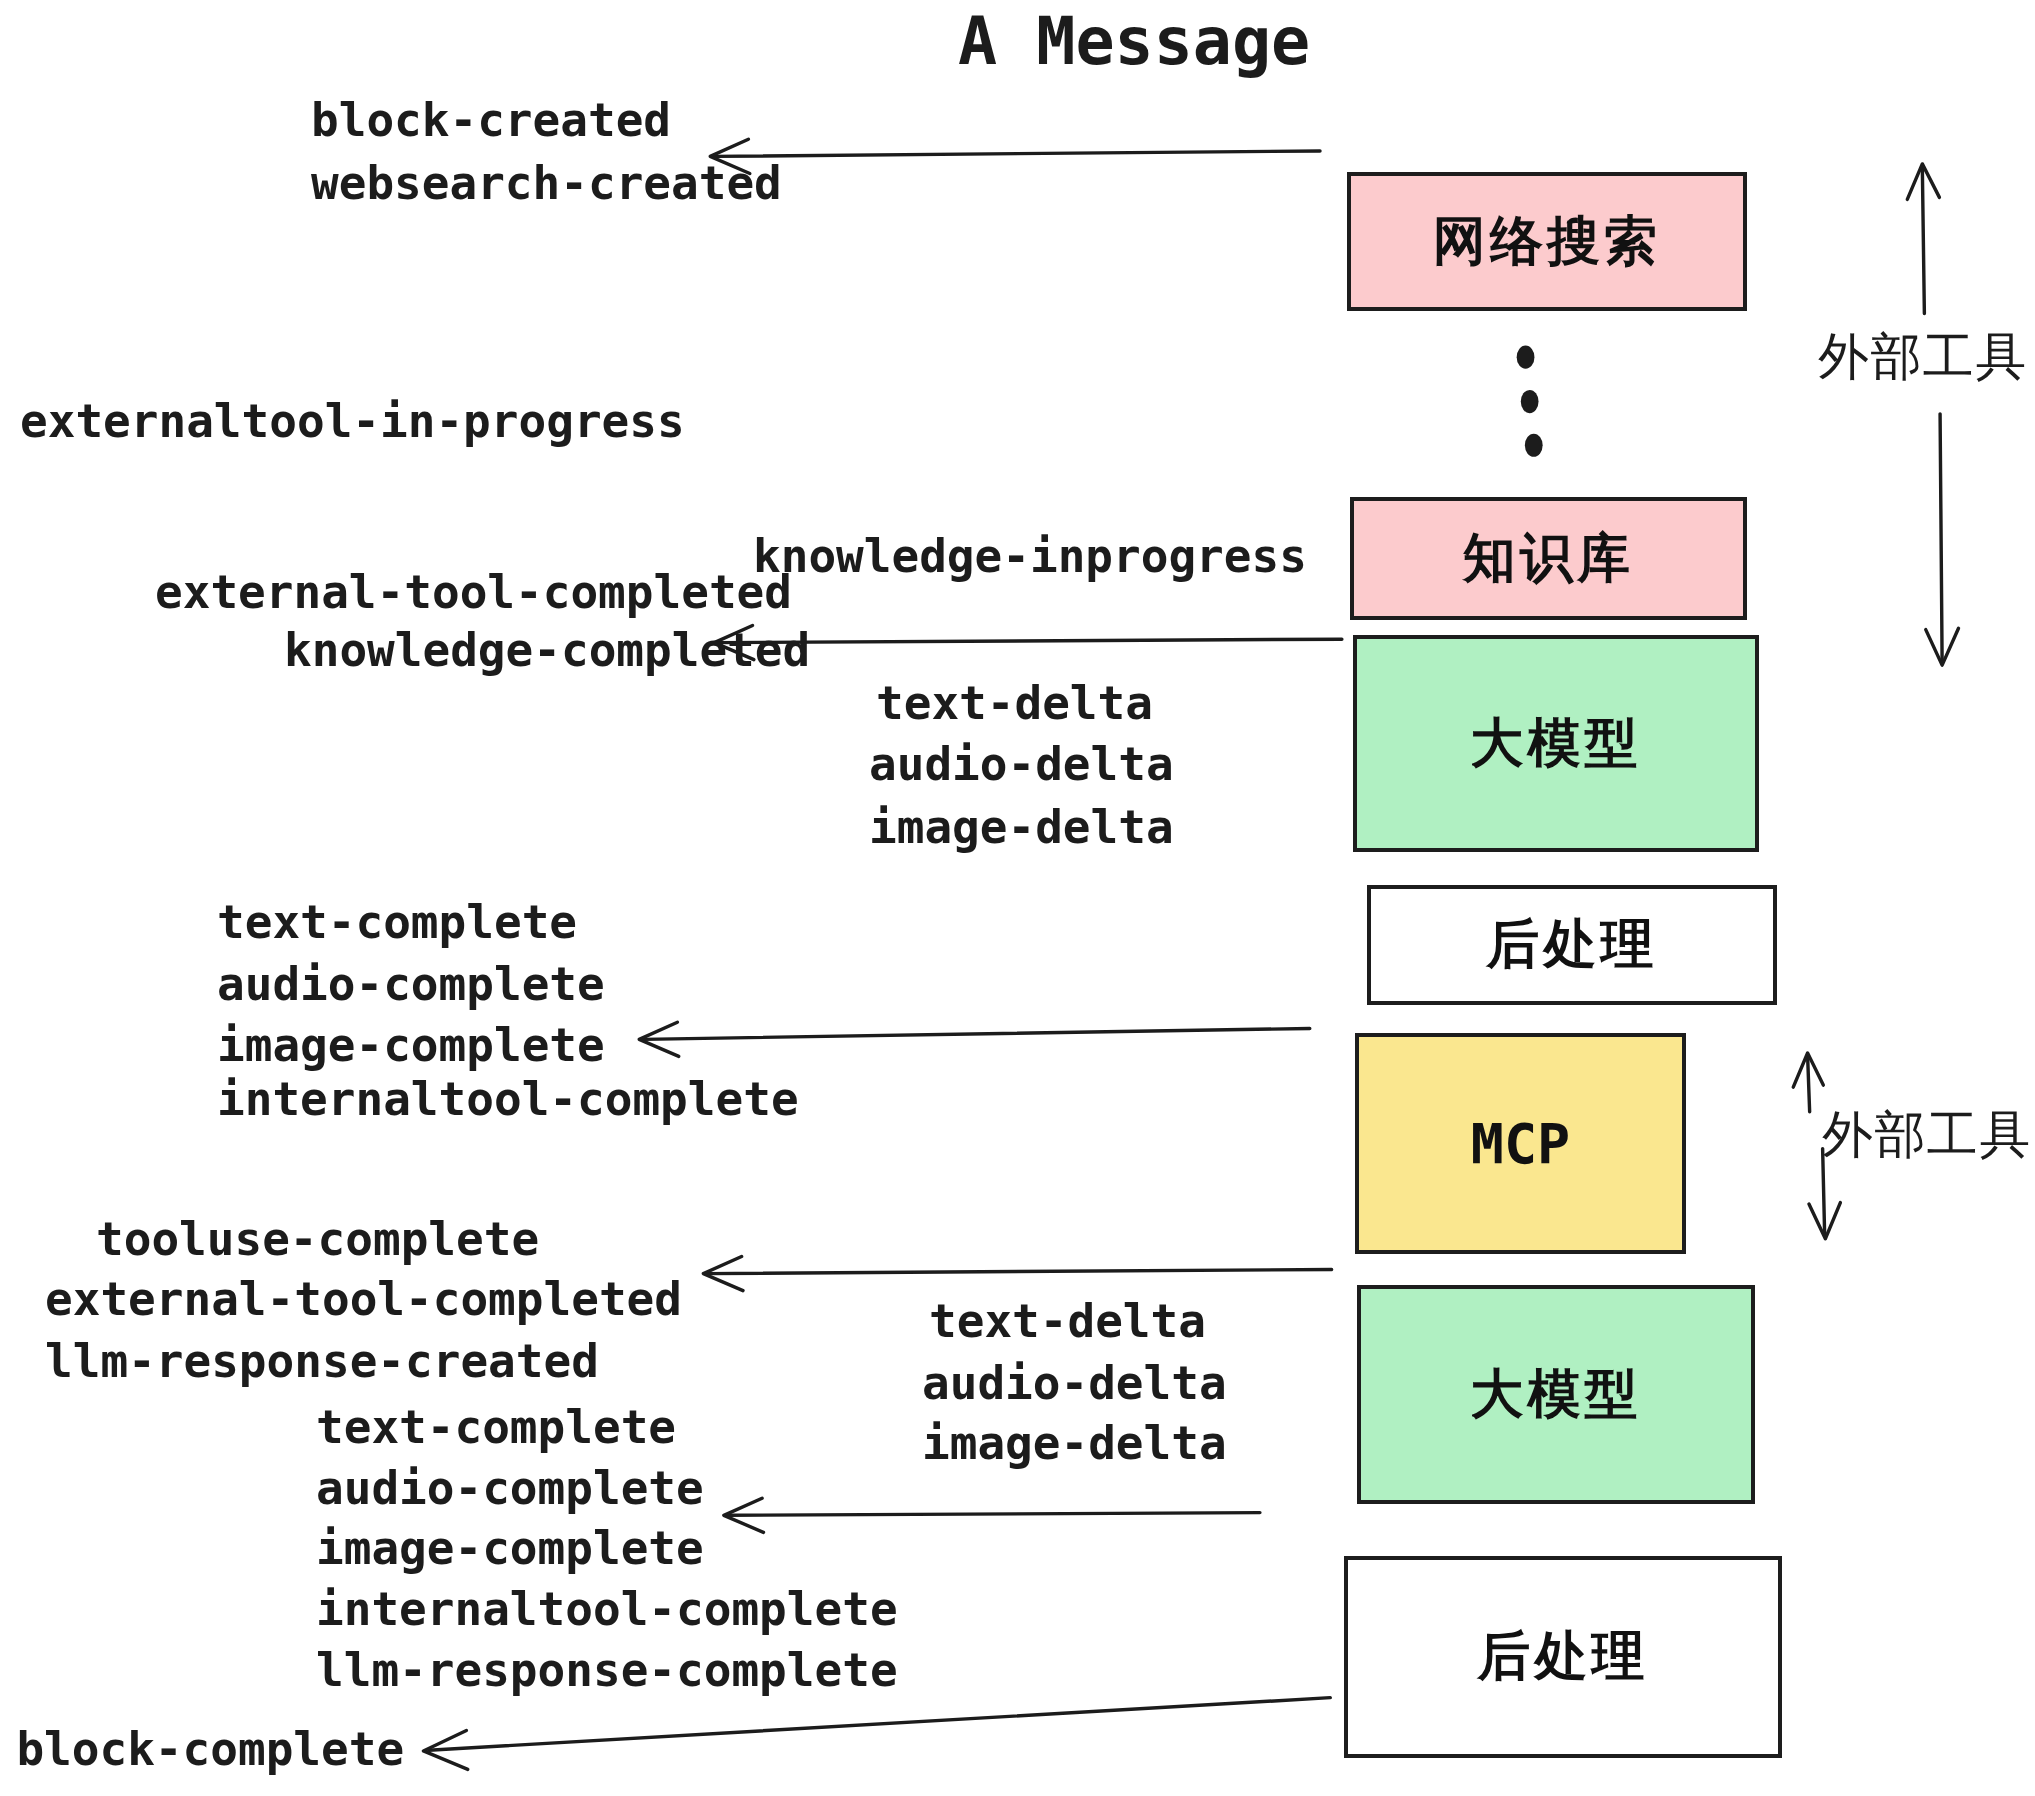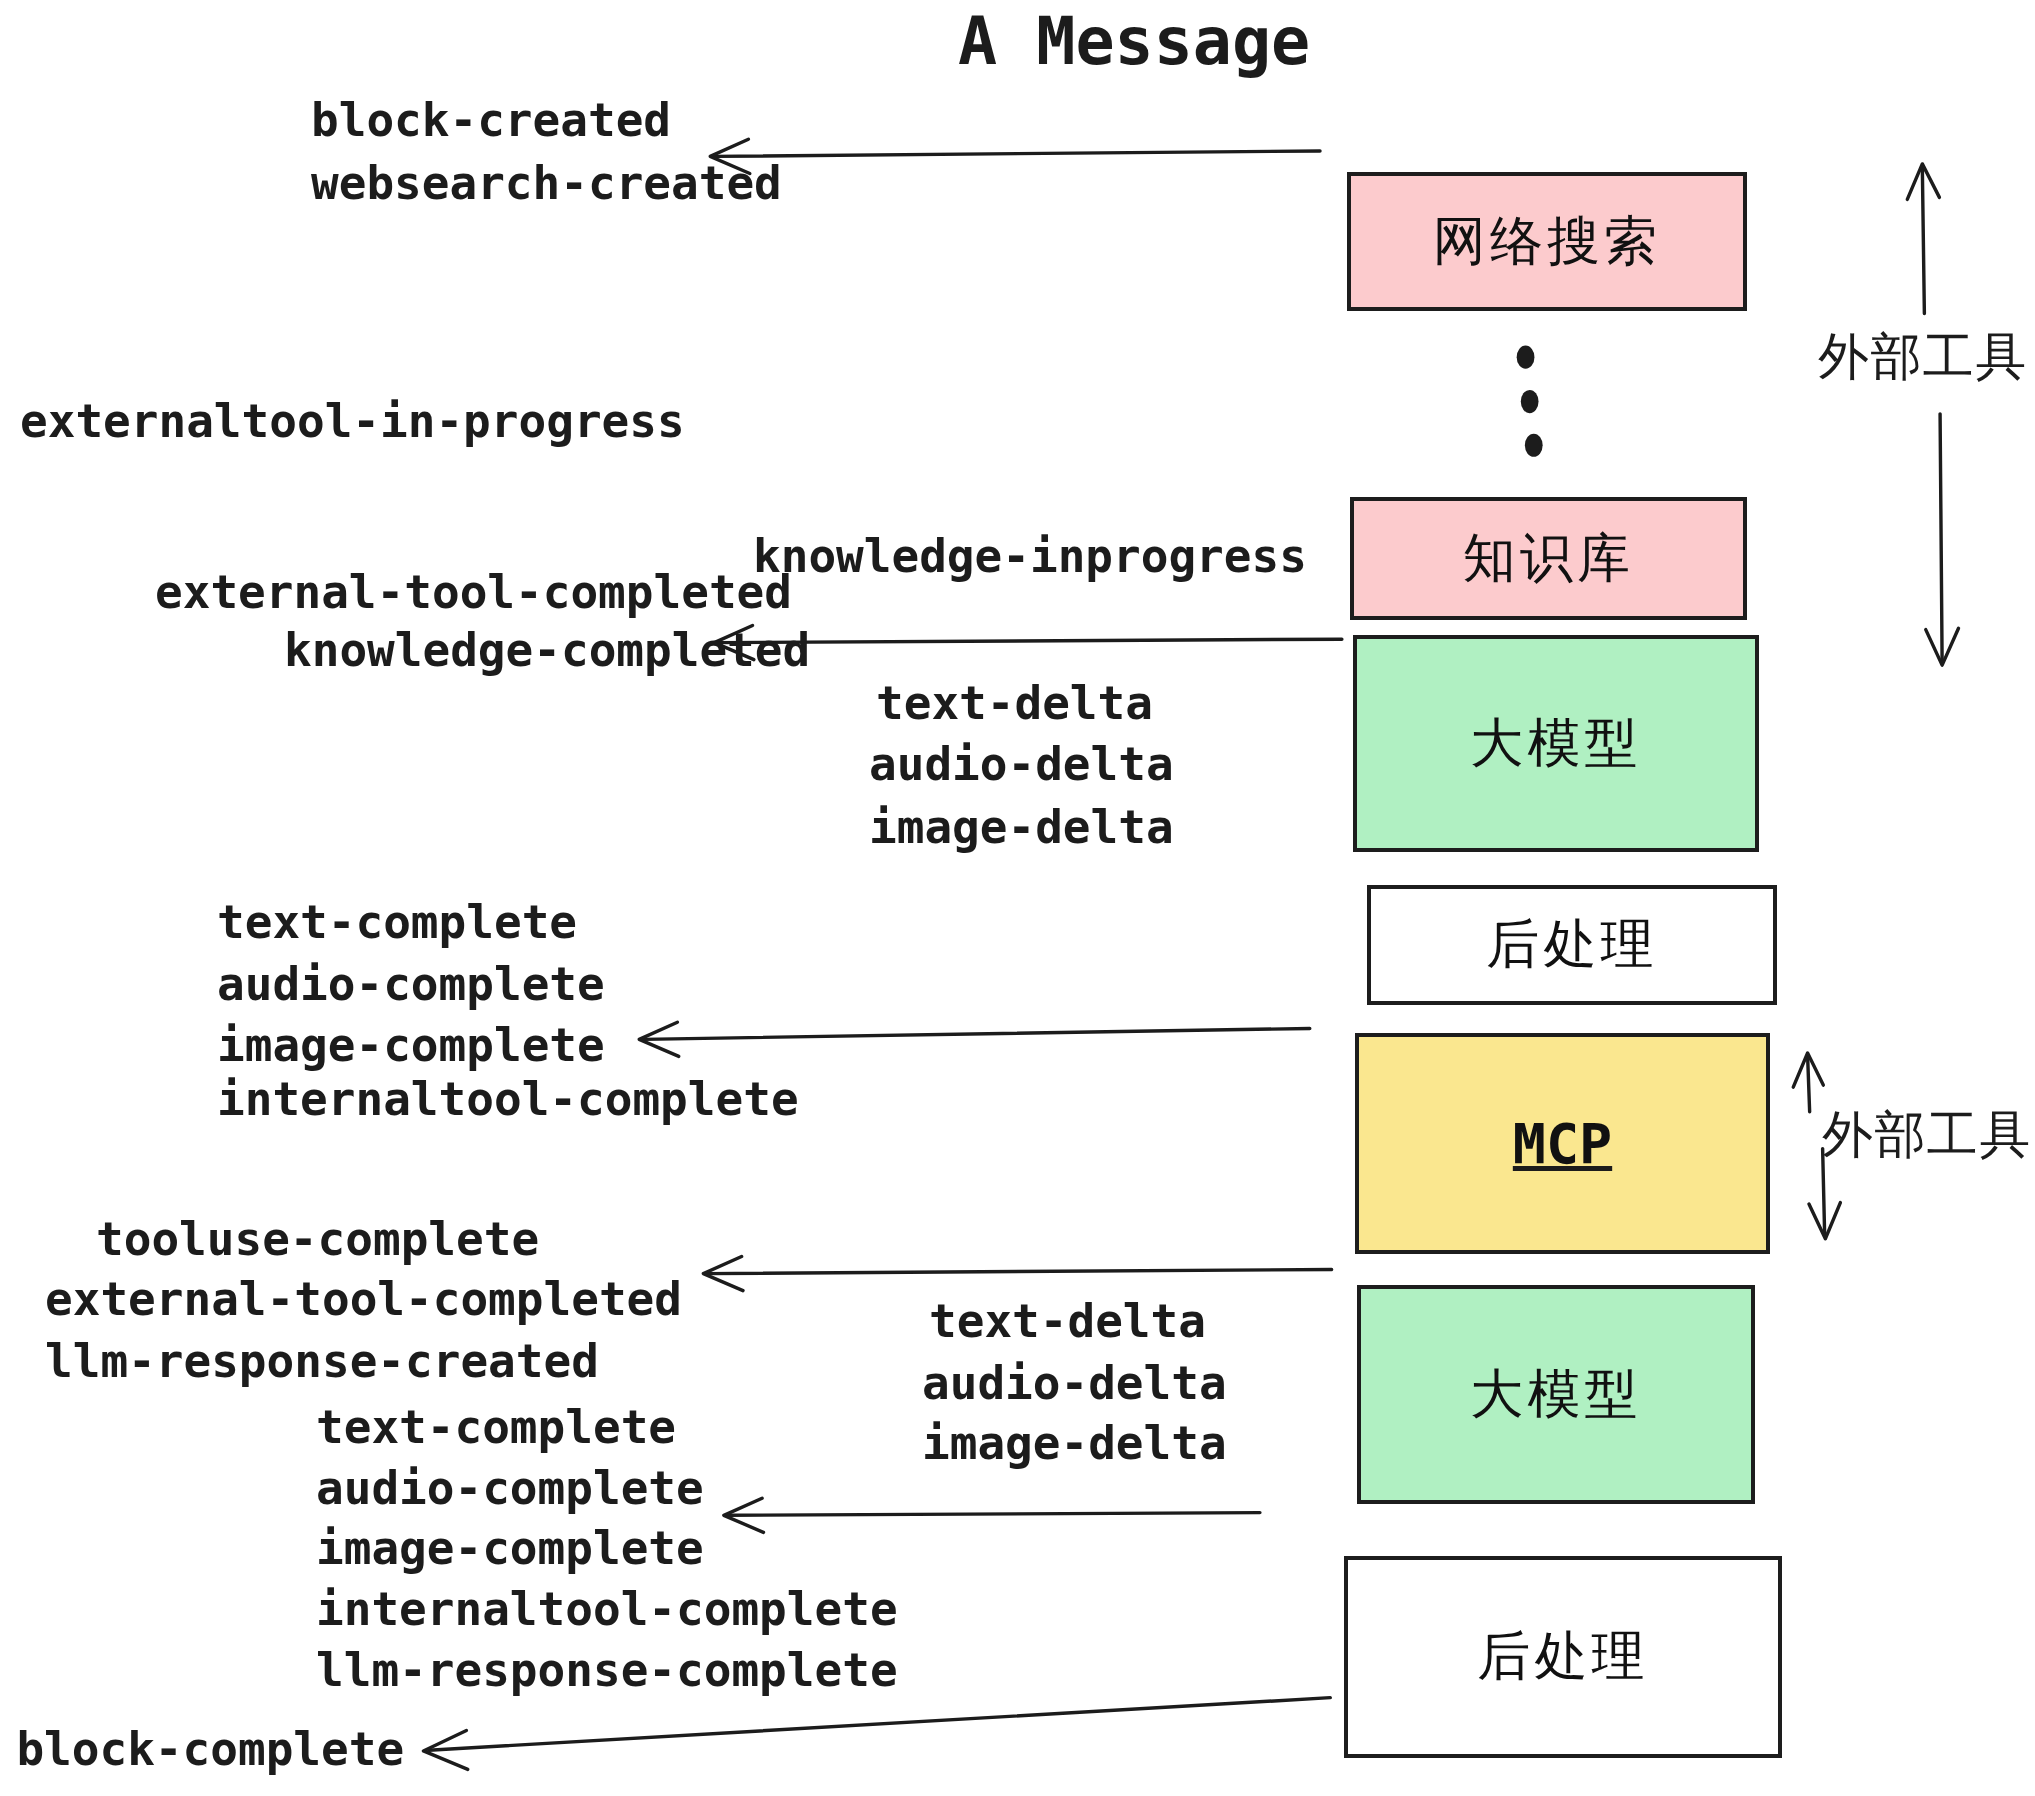--- a/index.html
+++ b/index.html
@@ -43,21 +43,21 @@
     box-sizing: border-box;
     border: 4.8px solid #1d1d1d;
     display: flex;
     align-items: center;
     justify-content: center;
     background: #ffffff;
   }
   .box .cjk {
     font-family: "DejaVu Sans", "Liberation Sans", sans-serif;
     font-size: 53px;
-    font-weight: 400;
+    font-weight: 700;
     letter-spacing: 4.1px;
     color: #111111;
     white-space: nowrap;
   }
   .box .mono {
     font-family: "DejaVu Sans Mono", "Liberation Mono", monospace;
     font-size: 55px;
     font-weight: bold;
     color: #111111;
     white-space: nowrap;
@@ -142,21 +142,21 @@
   </div>
 
   <div class="box" style="left: 1353px; top: 635px; width: 406px; height: 217px; background-color: rgb(176, 240, 194);">
     <span class="cjk">大模型</span>
   </div>
 
   <div class="box" style="left: 1367px; top: 885px; width: 410px; height: 120px; background-color: rgb(255, 255, 255);">
     <span class="cjk">后处理</span>
   </div>
 
-  <div class="box" style="left: 1355px; top: 1033px; width: 415px; height: 221px; background-color: rgb(250, 231, 143); text-decoration: underline;">
+  <div class="box" style="left: 1355px; top: 1033px; width: 331px; height: 221px; background-color: rgb(250, 231, 143);">
     <span class="mono">MCP</span>
   </div>
 
   <div class="box" style="left: 1357px; top: 1285px; width: 398px; height: 219px; background-color: rgb(176, 240, 194);">
     <span class="cjk">大模型</span>
   </div>
 
   <div class="box" style="left: 1344px; top: 1556px; width: 438px; height: 202px; background-color: rgb(255, 255, 255);">
     <span class="cjk">后处理</span>
   </div>

